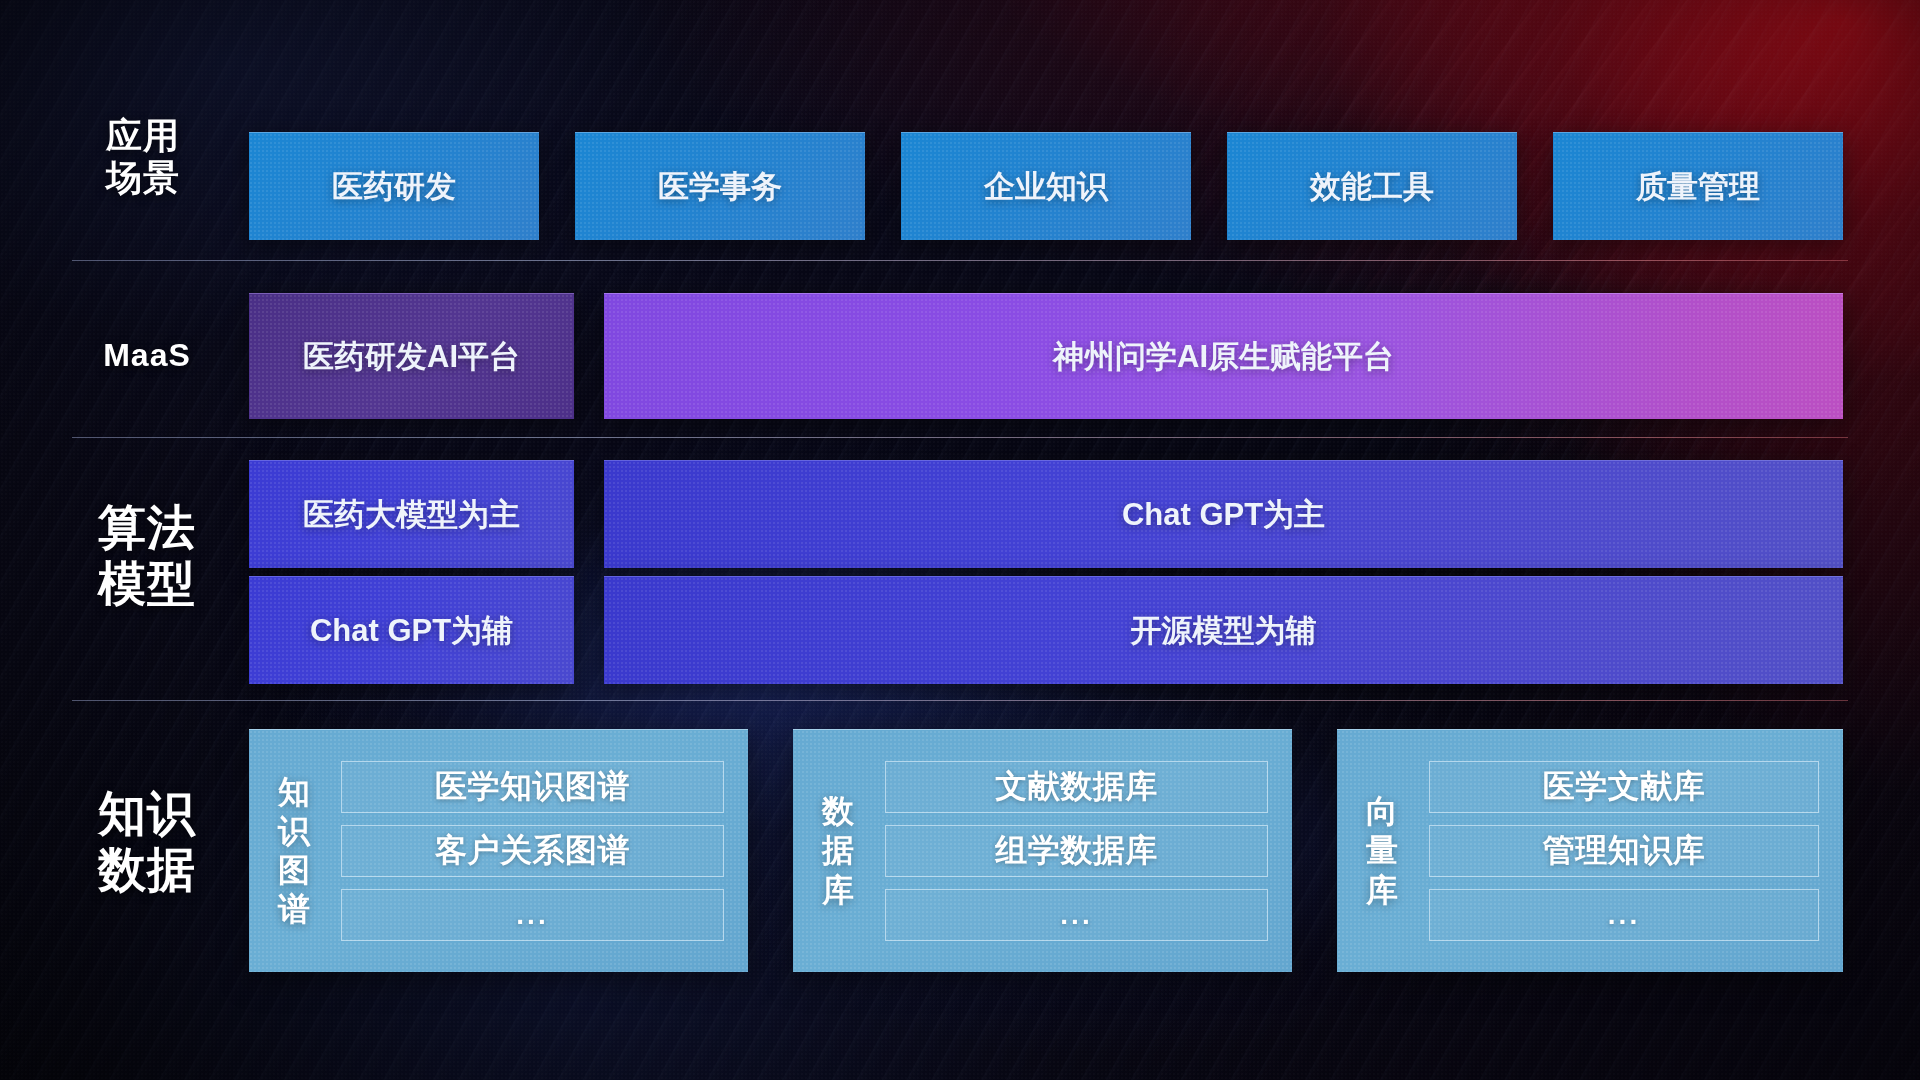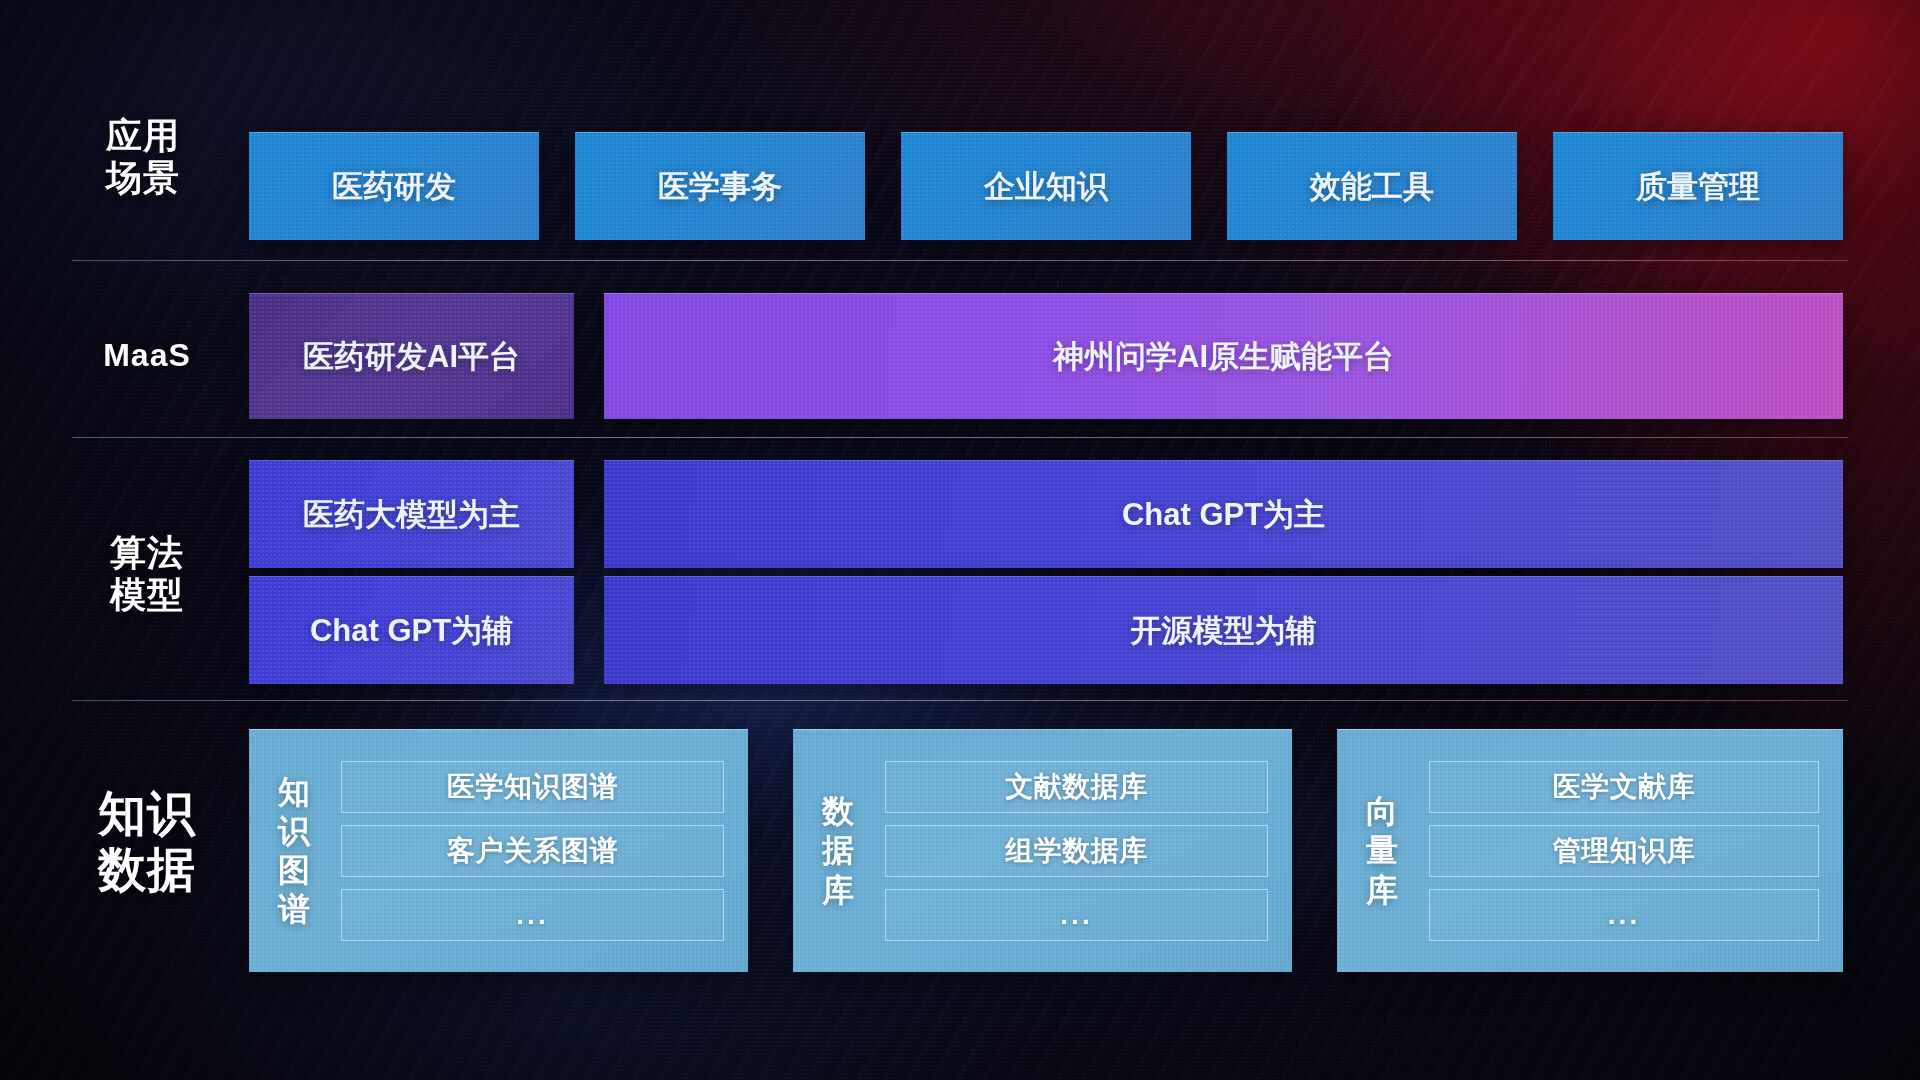--- a/index.html
+++ b/index.html
@@ -218,21 +218,21 @@
   }
 
   .kitem {
     height: 52px;
     display: flex;
     align-items: center;
     justify-content: center;
     border: 1px solid rgba(226,242,252,0.62);
     color: #ffffff;
     font-weight: 700;
-    font-size: 28px;
+    font-size: 32px;
     letter-spacing: .5px;
     background: rgba(255,255,255,0.035);
     text-shadow: 0 1px 5px rgba(0,0,0,.30);
   }
   .kitem.ellipsis { font-size: 28px; letter-spacing: 3px; }
 </style>
 </head>
 <body>
 
 <div id="stage">
@@ -275,21 +275,21 @@
 
     <div class="tile tile-maas-left" style="left:249px; width:325px;">
       <span>医药研发AI平台</span>
     </div>
     <div class="tile tile-maas-right" style="left:604px; width:1239px;">
       <span>神州问学AI原生赋能平台</span>
     </div>
 
     <div class="divider" style="top:437px;"></div>
 
-    <div class="rail-label" style="left:72px; top:532px; font-size:36px;">
+    <div class="rail-label" style="left:72px; top:500px; font-size:48px;">
       <div>算法</div>
       <div>模型</div>
     </div>
 
     <div class="tile tile-algo" style="left:249px; top:460px; width:325px;">
       <span>医药大模型为主</span>
     </div>
     <div class="tile tile-algo-wide" style="left:604px; top:460px; width:1239px;">
       <span>Chat GPT为主</span>
     </div>

